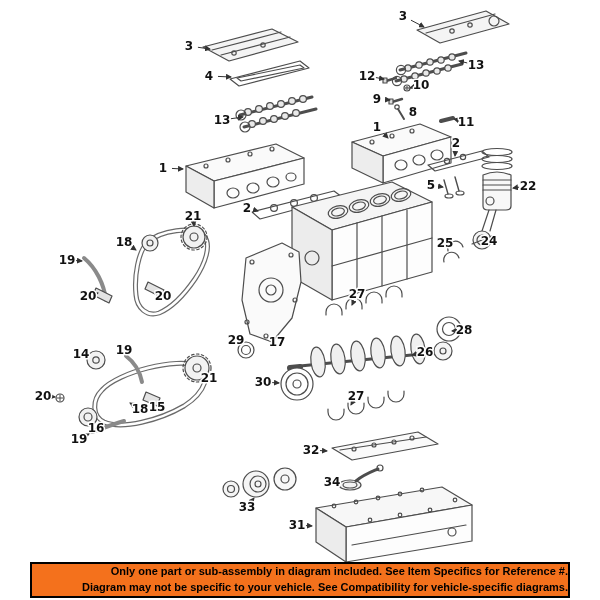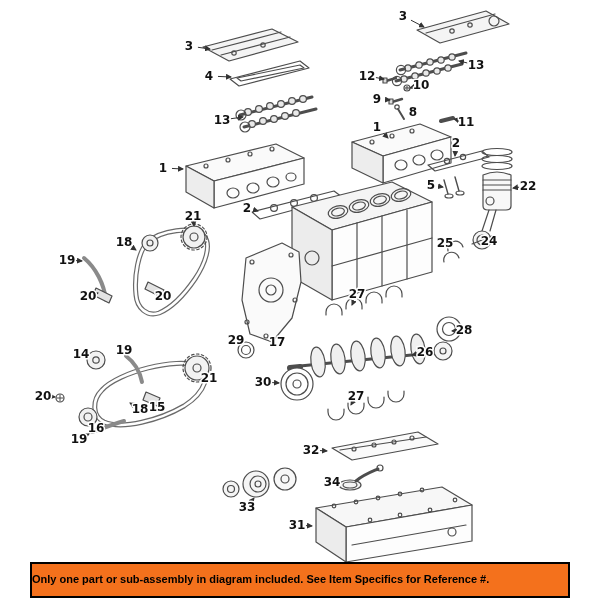--- a/index.html
+++ b/index.html
@@ -10,21 +10,21 @@
   }
   svg.art,svg.callouts{position:absolute;left:0;top:0;}
   .callout-num{
     font-family:"DejaVu Sans",sans-serif;font-size:12px;font-weight:bold;fill:#111;
     text-anchor:middle;paint-order:stroke;stroke:#ffffff;stroke-width:3px;stroke-linejoin:round;
   }
   .leader{stroke:#333;stroke-width:1;}
   .banner{
     position:absolute;left:30px;top:562px;width:540px;height:36px;box-sizing:border-box;
     border:2px solid #000;background:#f4711c;color:#000;
-    display:flex;flex-direction:column;align-items:flex-start;justify-content:center;
+    display:flex;flex-direction:column;align-items:flex-end;justify-content:center;
     text-align:center;font-weight:bold;font-size:11px;line-height:1.45;white-space:nowrap;
   }
 </style>
 </head>
 <body>
 
 <div class="stage">
 
   <svg class="art" width="600" height="600" viewBox="0 0 600 600">
     <g stroke="#4d4d4d" stroke-width="1.2" fill="none" stroke-linejoin="round" stroke-linecap="round">
@@ -394,15 +394,16 @@
       <text x="311" y="454" class="callout-num">32</text>
       <text x="332" y="486" class="callout-num">34</text>
       <line x1="252.5254655216343" y1="499.89583004361305" x2="254" y2="498" class="leader" marker-end="url(#arrowhead)"></line>
       <text x="247" y="511" class="callout-num">33</text>
       <line x1="305.9800664207095" y1="525.598671094714" x2="312" y2="526" class="leader" marker-end="url(#arrowhead)"></line>
       <text x="297" y="529" class="callout-num">31</text>
     </svg>
 
   <div class="banner" style="background: rgb(244, 113, 28); border-color: rgb(0, 0, 0); color: rgb(0, 0, 0);">
     <span>Only one part or sub-assembly in diagram included. See Item Specifics for Reference #.</span>
+    <span>Diagram may not be specific to your vehicle. See Compatibility for vehicle-specific diagrams.</span>
   </div>
 
 </div>
 
 </body></html>

